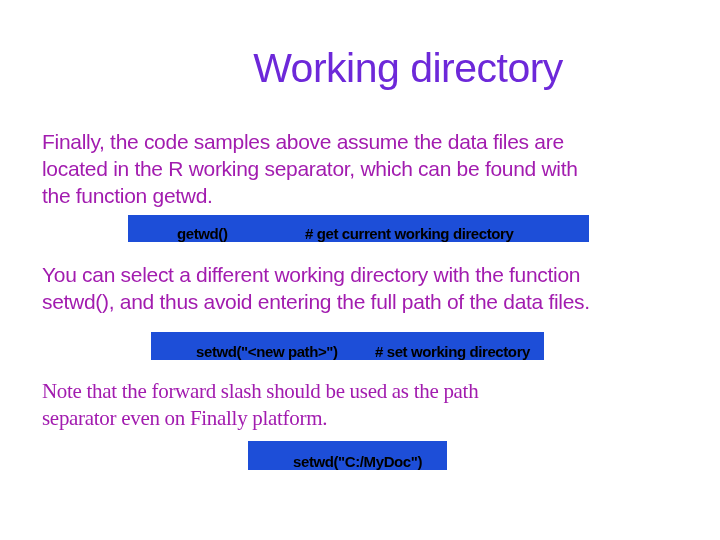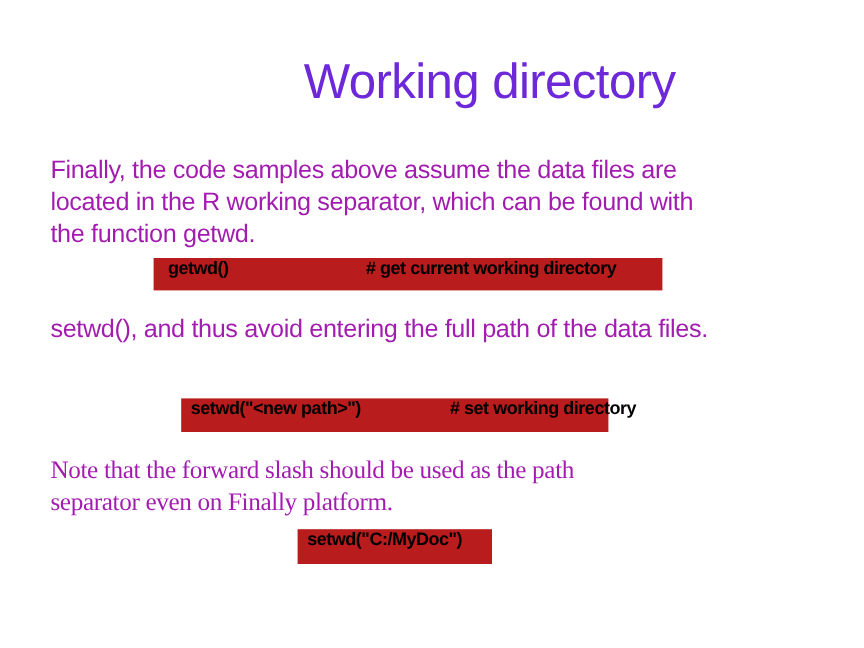--- a/index.html
+++ b/index.html
@@ -41,27 +41,28 @@
     letter-spacing: -0.3px;
     font-weight: 400;
     color: #a21caf;
   }
   .para-1 { top: 128px; }
   .para-2 { top: 261px; }
   .para-3 { top: 378px; font-family: Liberation Serif, serif; }
   .para .line { white-space: nowrap; }
   .codebox {
     position: absolute;
-    background: #b91c1c;
+    background: #1d4ed8;
     display: flex;
-    align-items: flex-start;
+    align-items: flex-end;
     font-size: 15px;
     font-weight: bold;
     letter-spacing: -0.4px;
     color: #000000;
+    padding-left: 37px;
   }
   .codebox-1 { left: 128px; top: 215px; width: 424px; height: 27px; }
   .codebox-2 { left: 151px; top: 332px; width: 356px; height: 28px; }
   .codebox-3 { left: 248px; top: 441px; width: 162px; height: 29px; }
   .codebox .code { white-space: nowrap; }
   .codebox-1 .code { margin-left: 12px; }
   .codebox-2 .code { margin-left: 8px; }
   .codebox-3 .code { margin-left: 8px; }
   .codebox .comment {
     position: absolute;
@@ -83,20 +84,21 @@
     <div class="line">located in the R working separator, which can be found with</div>
     <div class="line">the function getwd.</div>
   </div>
 
   <div class="codebox codebox-1">
     <span class="code">getwd()</span>
     <span class="comment"># get current working directory</span>
   </div>
 
   <div class="para para-2">
+    <div class="line">You can select a different working directory with the function</div>
     <div class="line">setwd(), and thus avoid entering the full path of the data files.</div>
   </div>
 
   <div class="codebox codebox-2">
     <span class="code">setwd("&lt;new path&gt;")</span>
     <span class="comment"># set working directory</span>
   </div>
 
   <div class="para para-3">
     <div class="line">Note that the forward slash should be used as the path</div>

